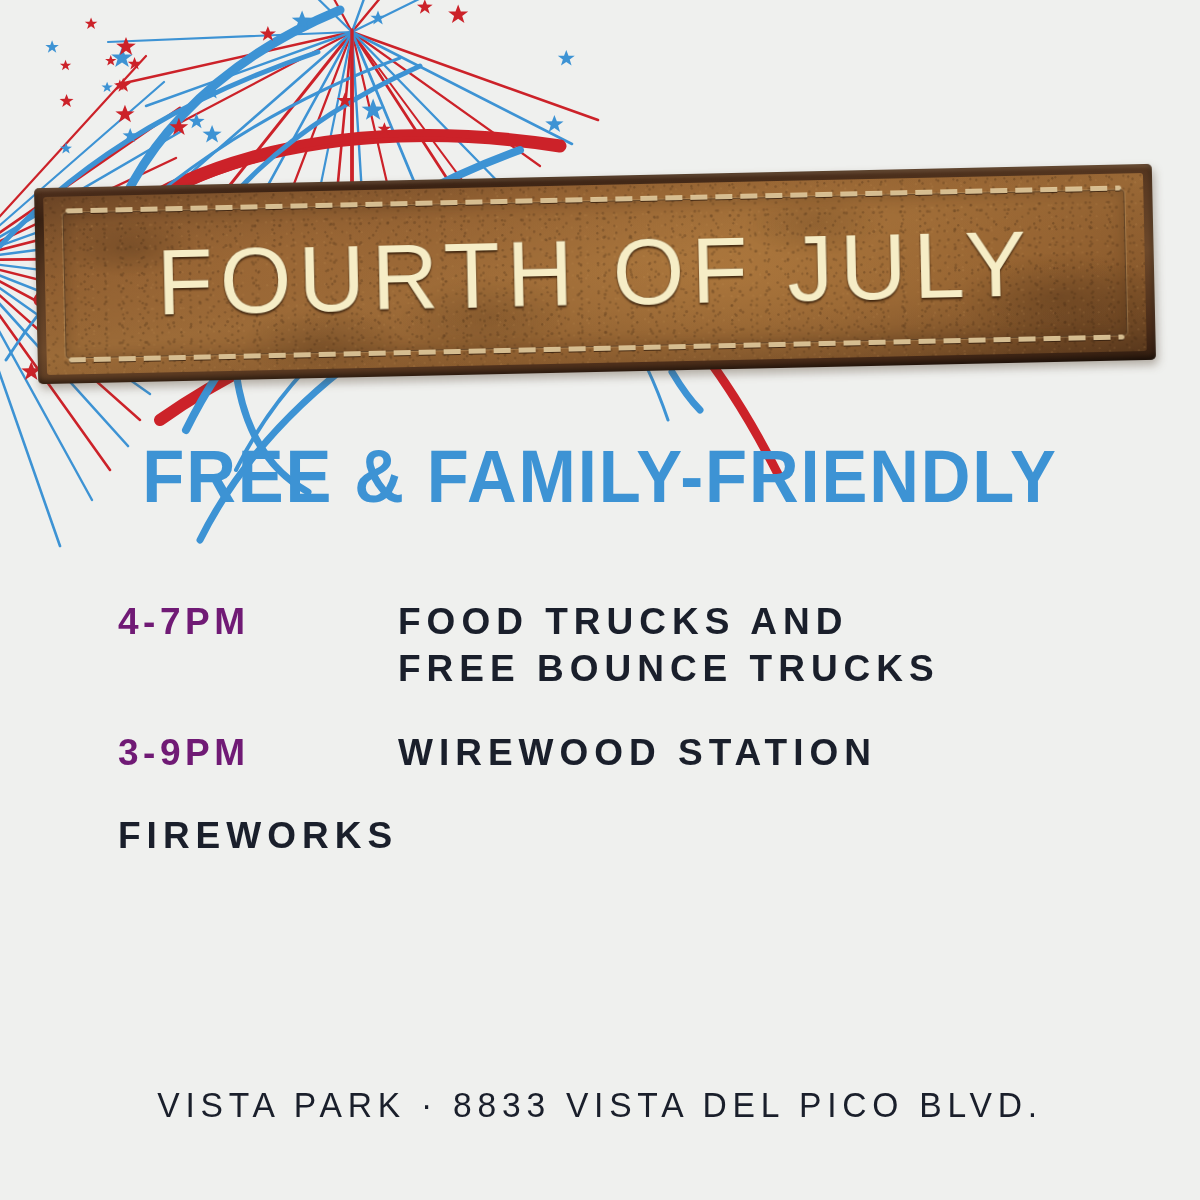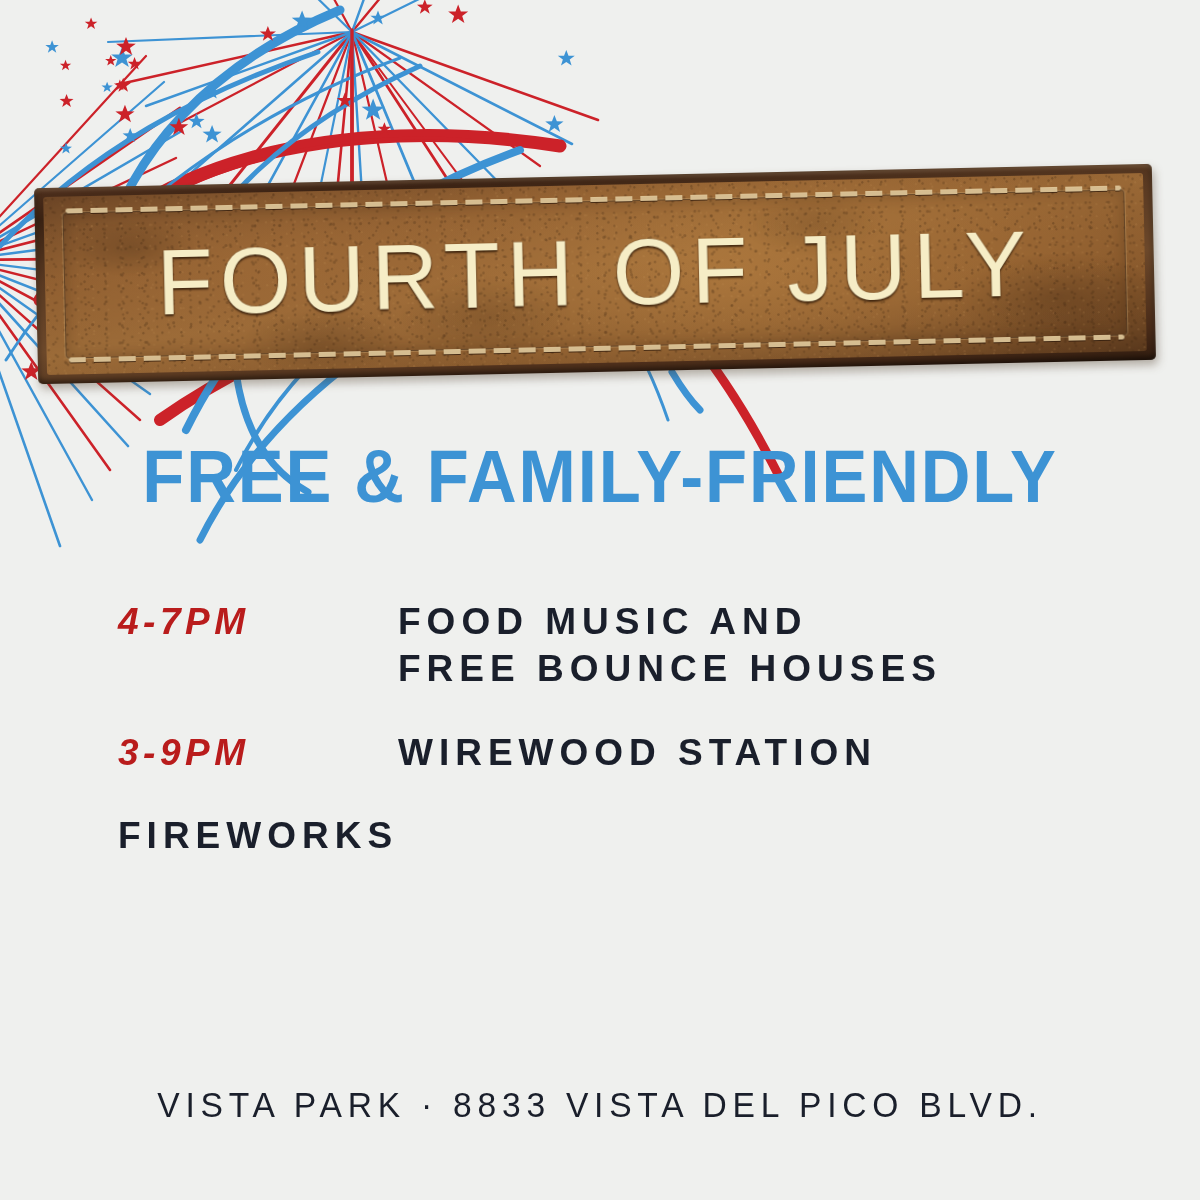--- a/index.html
+++ b/index.html
@@ -148,28 +148,27 @@
     top: 598px;
     width: 980px;
   }
   .sched-row {
     display: flex;
     align-items: flex-start;
     margin-bottom: 36px;
   }
   .sched-time {
     flex: 0 0 280px;
-    color: #b91c1c;
+    color: #701a75;
     font-family: "Liberation Sans", sans-serif;
     font-weight: bold;
     font-size: 37px;
     letter-spacing: 4.5px;
     line-height: 1.28;
     white-space: nowrap;
-    font-style: italic;
   }
   .sched-desc {
     flex: 1 1 auto;
     color: #1a1f2b;
     font-family: "Liberation Sans", sans-serif;
     font-weight: bold;
     font-size: 37px;
     letter-spacing: 6px;
     line-height: 1.28;
   }
@@ -345,22 +344,22 @@
     <div id="banner-title">FOURTH OF JULY</div>
   </div>
 
   <div id="subtitle">FREE &amp; FAMILY-FRIENDLY</div>
 
   <div id="schedule">
 
     <div class="sched-row">
       <div class="sched-time">4-7PM</div>
       <div class="sched-desc">
-        <span class="line">FOOD MUSIC AND</span>
-        <span class="line">FREE BOUNCE HOUSES</span>
+        <span class="line">FOOD TRUCKS AND</span>
+        <span class="line">FREE BOUNCE TRUCKS</span>
       </div>
     </div>
 
     <div class="sched-row">
       <div class="sched-time">3-9PM</div>
       <div class="sched-desc">
         <span class="line">WIREWOOD STATION</span>
       </div>
     </div>
 

